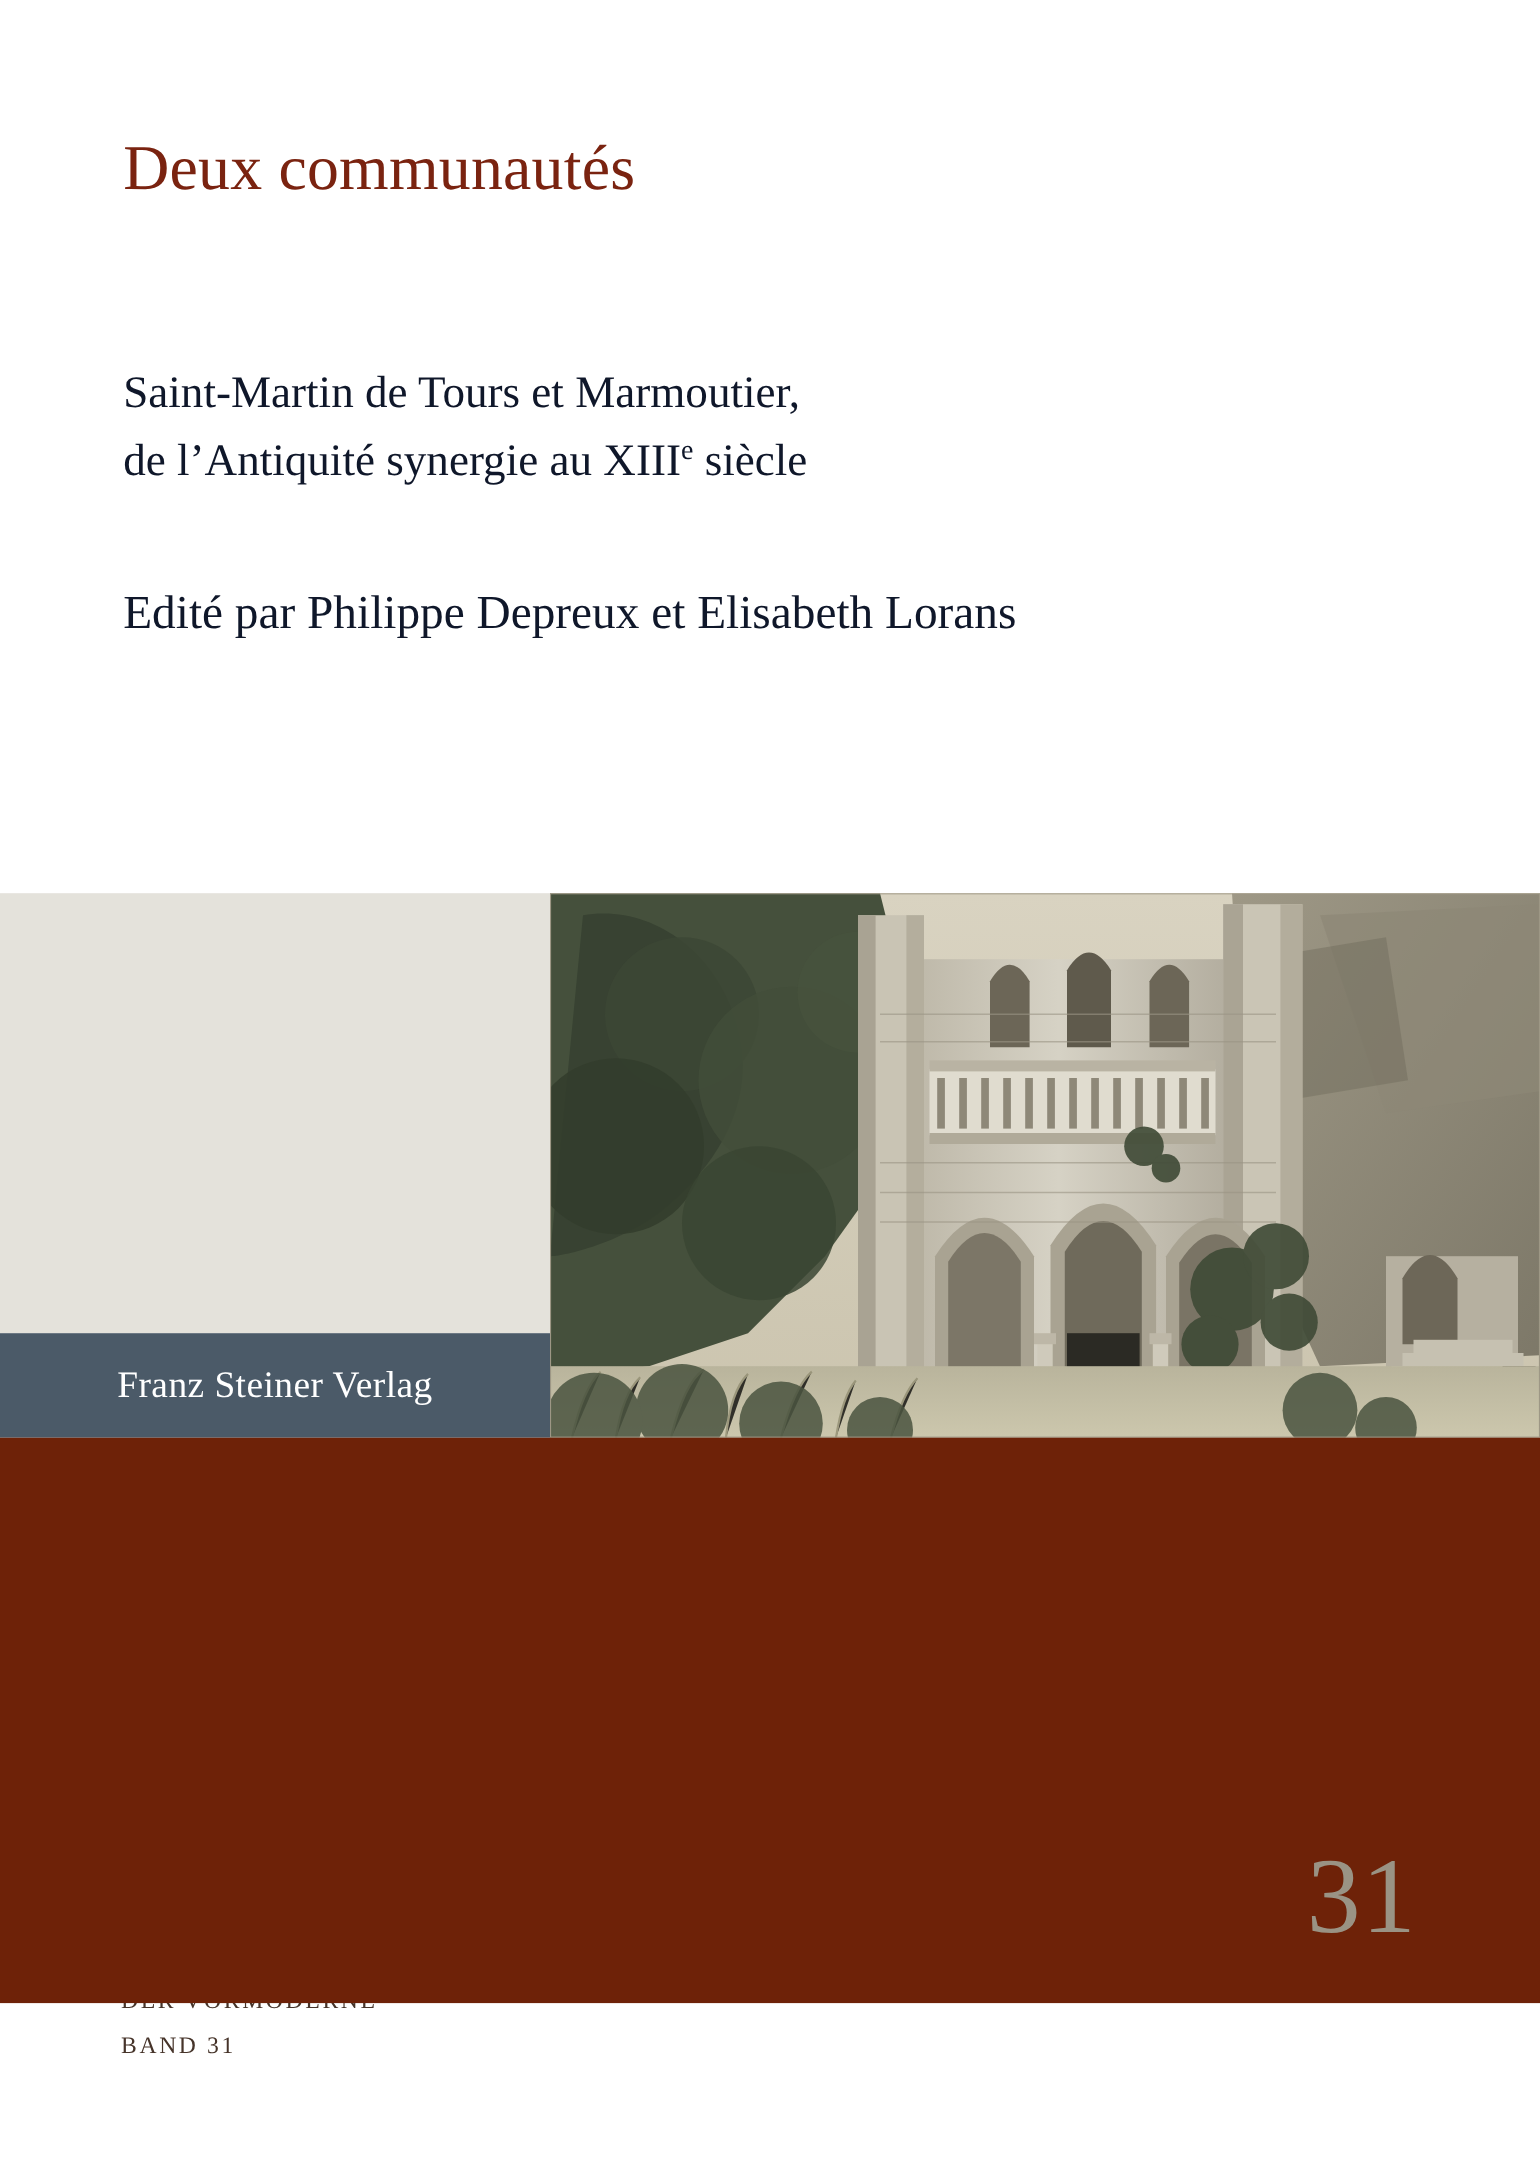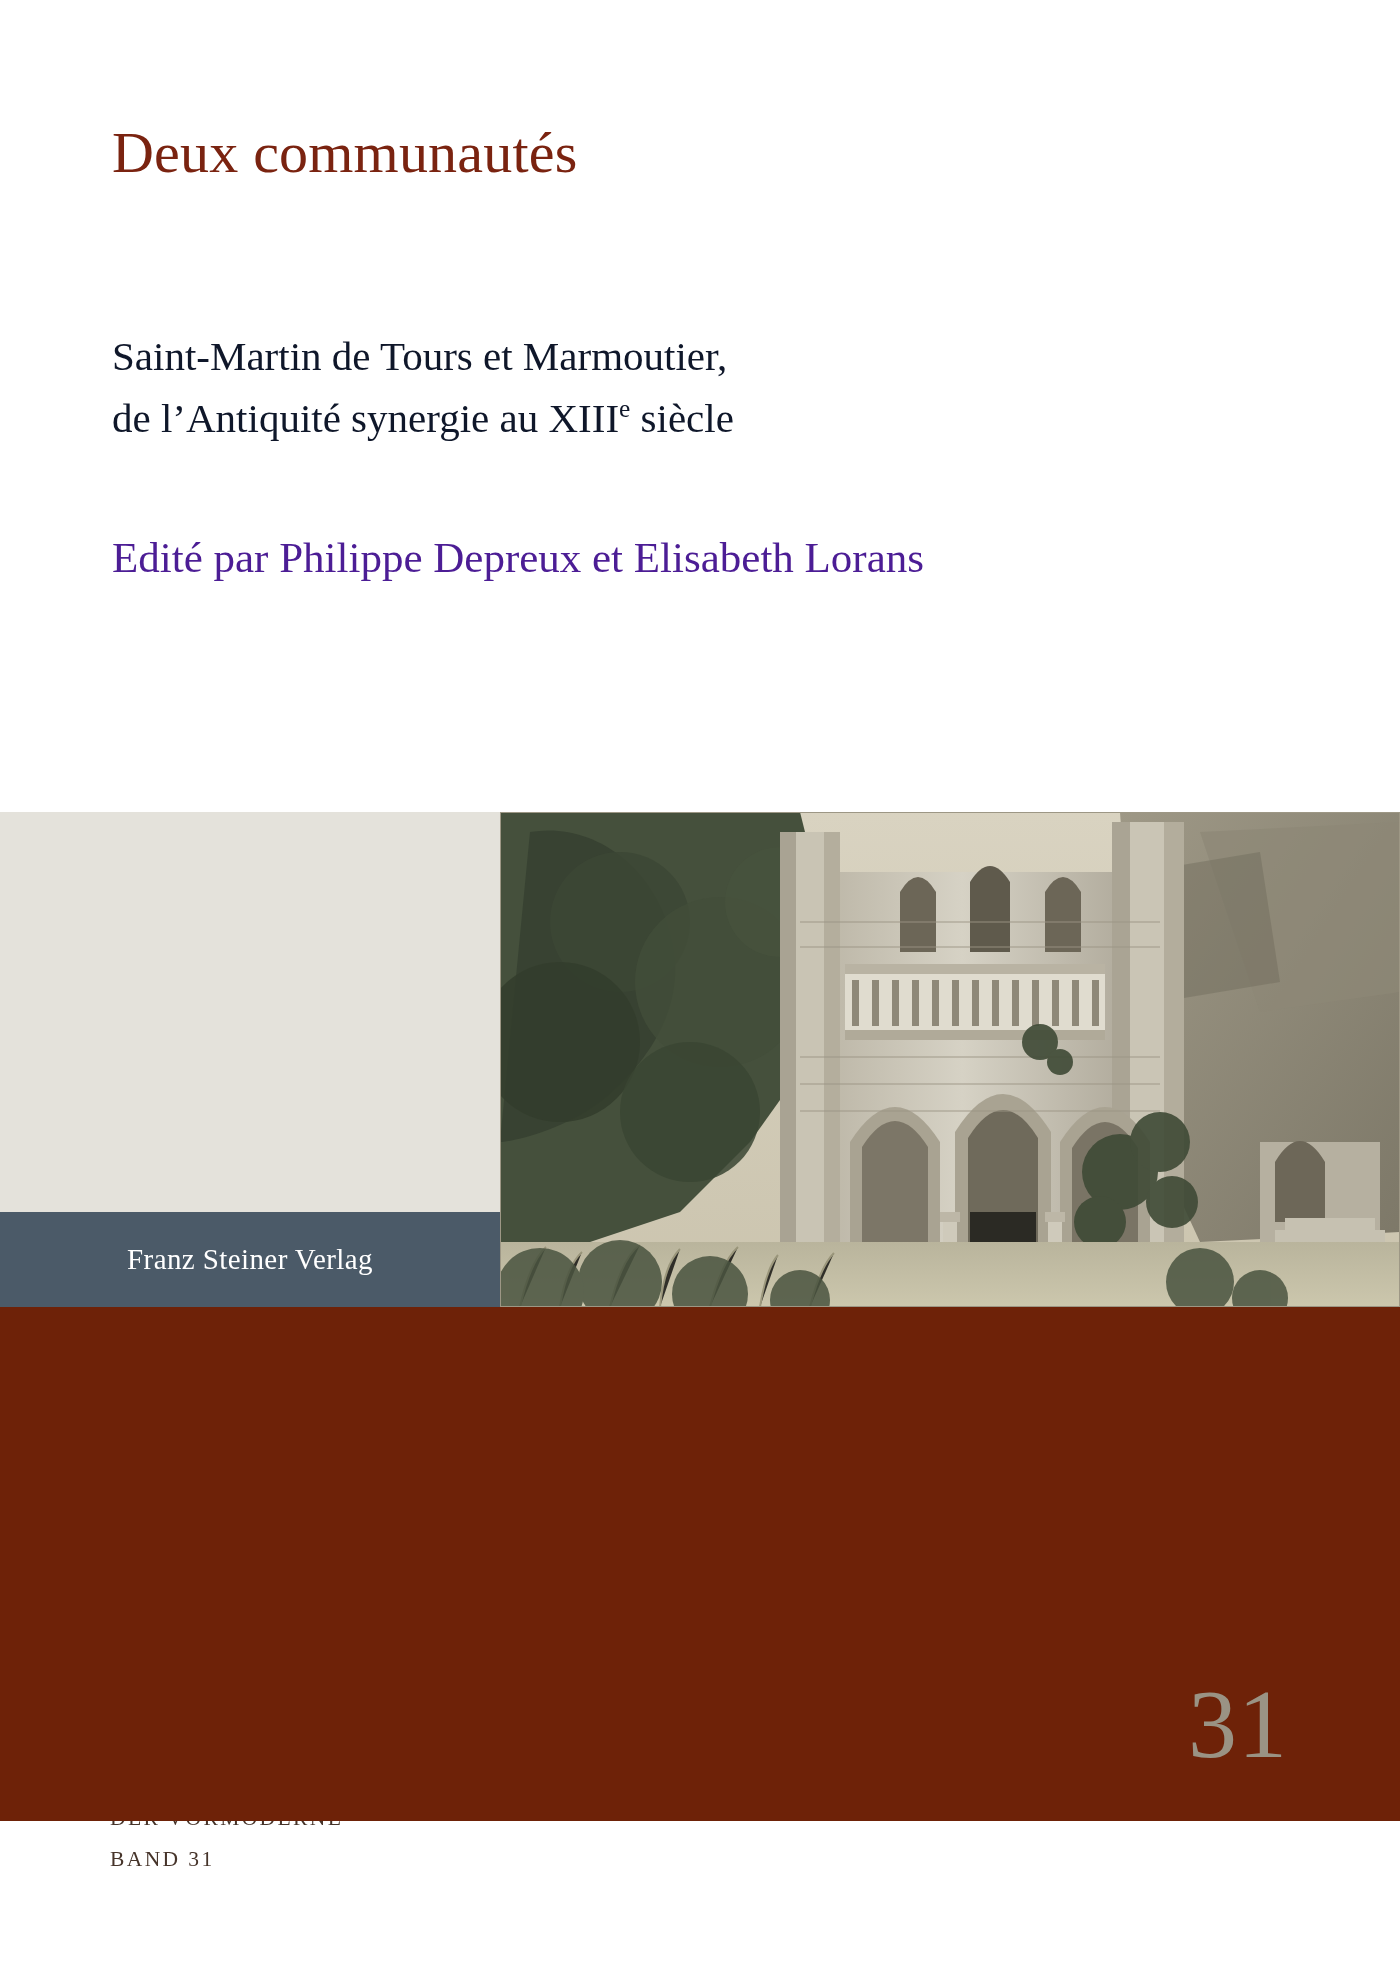--- a/index.html
+++ b/index.html
@@ -70,21 +70,21 @@
     font-size: 0.62em;
     vertical-align: super;
     line-height: 0;
   }
 
   .editors {
     position: absolute;
     left: 112px;
     top: 528px;
     width: 1150px;
-    color: #4c1d95;
+    color: #0f172a;
     font-family: "Liberation Serif", serif;
     font-size: 43px;
     line-height: 1.4;
     white-space: nowrap;
   }
 
   
   .series-panel {
     position: absolute;
     left: 0;
@@ -124,21 +124,21 @@
     position: absolute;
     left: 0;
     top: 0;
     width: 500px;
     height: 95px;
     display: flex;
     align-items: center;
     justify-content: center;
     color: #ffffff;
     font-family: "Liberation Serif", serif;
-    font-size: 29px;
+    font-size: 34px;
     letter-spacing: 0.4px;
   }
 
   
   .cover-image {
     position: absolute;
     left: 500px;
     top: 812px;
     width: 900px;
     height: 495px;

